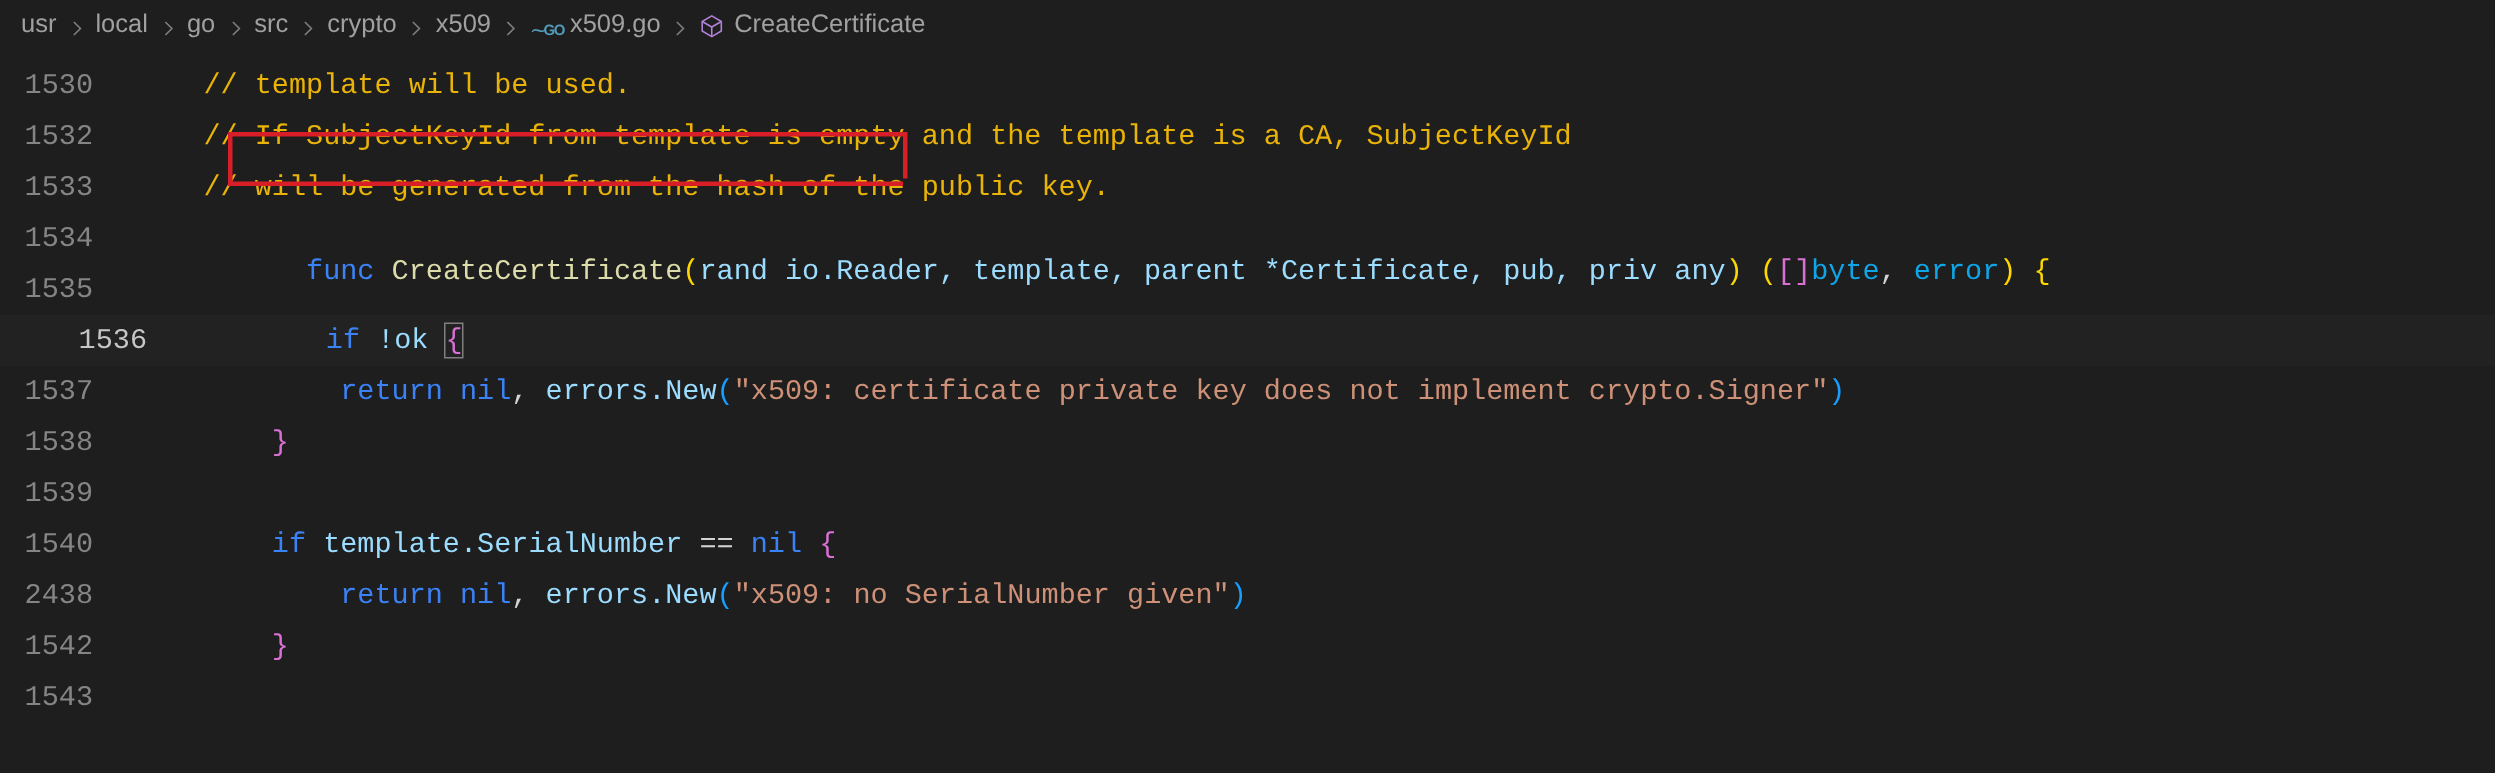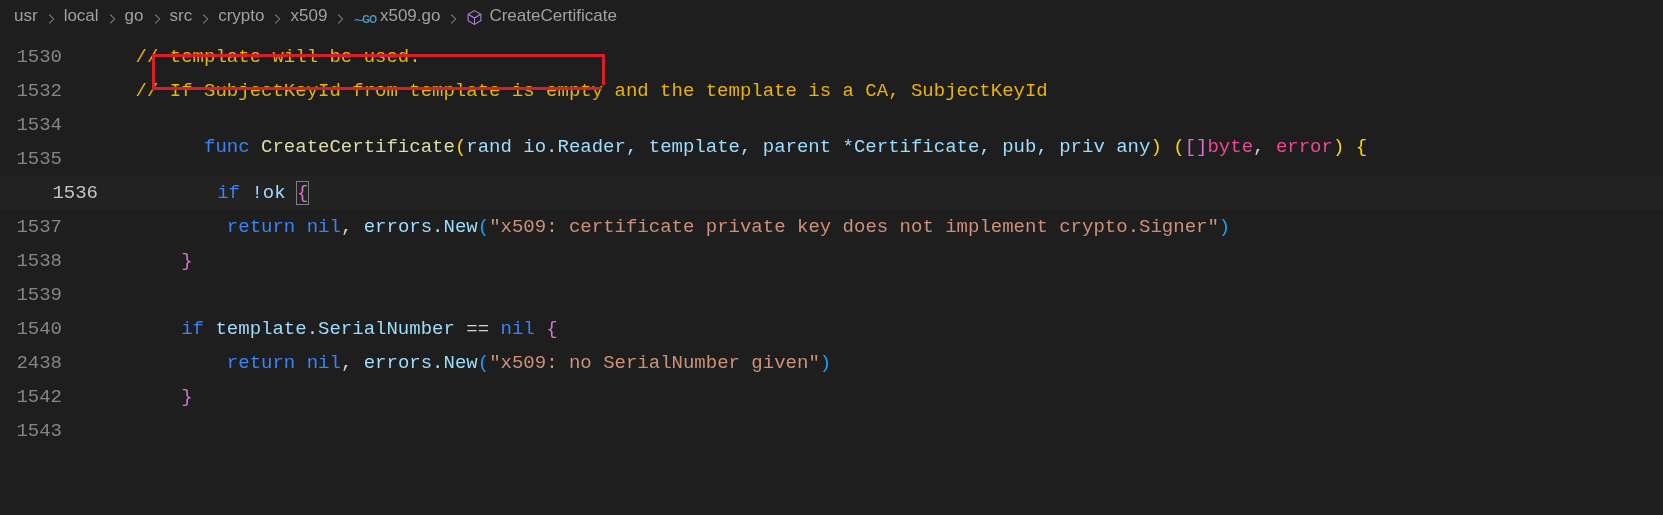--- a/index.html
+++ b/index.html
@@ -56,21 +56,21 @@
     color: #858585;
     padding-right: 28px;
     user-select: none;
     flex-shrink: 0;
   }
   .line-number.current { color: #c6c6c6; margin-left: 36px; }
   .line-content { position: relative; }
   .comment { color: #eab308; }
   .keyword { color: #3b82f6; }
   .func-name { color: #dcdcaa; }
-  .type { color: #ec4899; }
+  .type { color: #0ea5e9; }
   .string { color: #ce9178; }
   .ident { color: #9cdcfe; }
   .punct { color: #d4d4d4; }
   .op { color: #d4d4d4; }
   .brace-pink { color: #da70d6; }
   .brace-blue { color: #179fff; }
   .brace-yellow { color: #ffd700; }
   .cursor-box {
     outline: 1px solid #7f7f7f;
   }
@@ -150,20 +150,24 @@
     <span class="line-number">1530</span>
     <span class="line-content"><span class="punct">    </span><span class="comment">// template will be used.</span></span>
   </div>
 
 
   <div class="line">
     <span class="line-number">1532</span>
     <span class="line-content"><span class="punct">    </span><span class="comment">// If SubjectKeyId from template is empty and the template is a CA, SubjectKeyId</span></span>
   </div>
 
+  <div class="line">
+    <span class="line-number">1533</span>
+    <span class="line-content"><span class="punct">    </span><span class="comment">// will be generated from the hash of the public key.</span></span>
+  </div>
 
   <div class="line" style="position:relative">
     <span class="line-number">1534</span>
     <span class="line-content" style="position:relative">
       <span class="red-box-left" style="left:62px; top:-16px; height:36px; width:450px;"></span>
       <span class="red-box-right" style="left:512px; top:-16px; height:31px; width:3px;"></span>
       <span class="punct">    </span><span class="keyword">func</span><span class="punct"> </span><span class="func-name">CreateCertificate</span><span class="brace-yellow">(</span><span class="ident">rand io.Reader,</span><span class="ident"> template, parent *Certificate, pub, priv any</span><span class="brace-yellow">)</span><span class="punct"> </span><span class="brace-yellow">(</span><span class="brace-pink">[</span><span class="brace-pink">]</span><span class="type">byte</span><span class="punct">, </span><span class="type">error</span><span class="brace-yellow">)</span><span class="punct"> </span><span class="brace-yellow">{</span>
     </span>
   </div>
 

